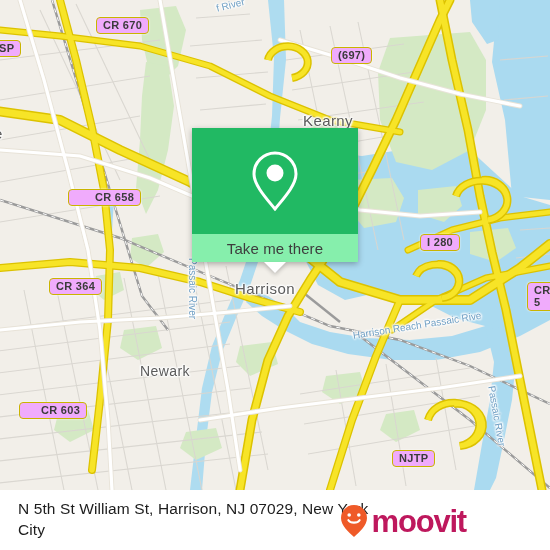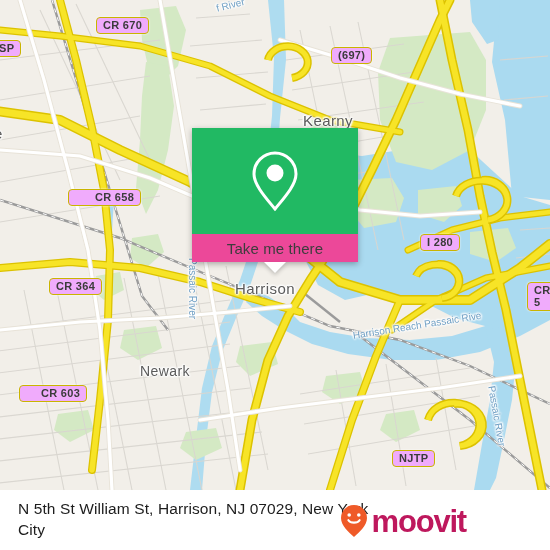--- a/index.html
+++ b/index.html
@@ -33,21 +33,21 @@
 
   
   .attrib{position:absolute;left:0;top:467px;width:550px;height:23px;
           background:rgba(255,255,255,.78);}
   .attrib span{position:absolute;left:11px;top:4px;font-size:12px;color:#3c3c3c;}
 
   
   .callout{position:absolute;left:192px;top:128px;width:166px;
            box-shadow:0 2px 6px rgba(0,0,0,.30);}
   .callout-top{height:106px;background:#21b963;display:flex;align-items:center;justify-content:center;}
-  .callout-bottom{height:28px;background:#ec4899;display:flex;align-items:center;justify-content:center;}
+  .callout-bottom{height:28px;background:#86efac;display:flex;align-items:center;justify-content:center;}
   .callout-label{font-size:15px;color:#3d3d3d;letter-spacing:.1px;}
   .callout-tail{position:absolute;left:50%;top:134px;margin-left:-11px;width:0;height:0;
                 border-left:11px solid transparent;border-right:11px solid transparent;
                 border-top:11px solid #fff;
                 filter:drop-shadow(0 2px 2px rgba(0,0,0,.22));}
 
   
   .footer{position:absolute;left:0;top:490px;width:480px;height:60px;background:#fff;}
   .footer-text{position:absolute;left:18px;top:8px;width:380px;font-size:15.5px;
                color:#1d1d1d;line-height:21px;letter-spacing:.1px;}
@@ -268,21 +268,21 @@
     </div>
 
     <div>
       <div class="shield" style="left:96px;top:17px;">CR 670</div>
       <div class="shield" style="left:-8px;top:40px;">SP</div>
       <div class="shield" style="left:331px;top:47px;">(697)</div>
       <div class="shield" style="left:68px;top:189px;padding-left:26px;">CR 658</div>
       <div class="shield" style="left:49px;top:278px;">CR 364</div>
       <div class="shield" style="left:420px;top:234px;">I 280</div>
       <div class="shield" style="left:527px;top:282px;">CR 5</div>
-      <div class="shield" style="left:19px;top:385px;padding-left:21px;">CR 603</div>
+      <div class="shield" style="left:19px;top:402px;padding-left:21px;">CR 603</div>
       <div class="shield" style="left:392px;top:450px;">NJTP</div>
     </div>
 
 
     <div class="callout">
       <div class="callout-top">
         <svg width="52" height="64" viewBox="0 0 52 64">
           <path d="M26 4 C14.4 4 5 13.4 5 25 C5 36 17 49 26 60 C35 49 47 36 47 25 C47 13.4 37.6 4 26 4 Z" fill="none" stroke="#ffffff" stroke-width="3"></path>
           <circle cx="26" cy="24" r="8.5" fill="#ffffff"></circle>
         </svg>

